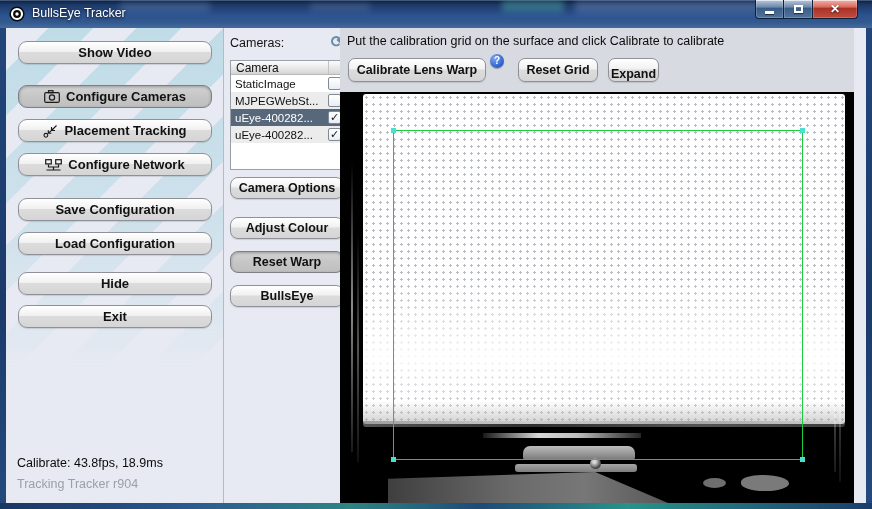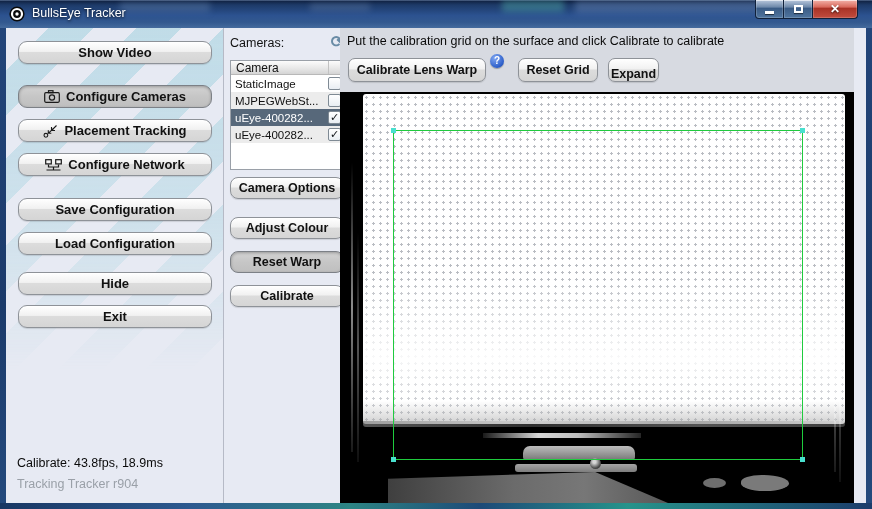--- a/index.html
+++ b/index.html
@@ -238,21 +238,21 @@
       <div class="btn mbtn mb0">
           <span>Camera Options</span>
         </div>
       <div class="btn mbtn mb1">
           <span>Adjust Colour</span>
         </div>
       <div class="btn mbtn mb2 active">
           <span>Reset Warp</span>
         </div>
       <div class="btn mbtn mb3">
-          <span>Calibrate</span>
+          <span>BullsEye</span>
         </div>
     </div>
 
     <div class="main">
       <div class="toolbar">
         <span class="instruction">Put the calibration grid on the surface and click Calibrate to calibrate</span>
         <div class="btn tbtn t-cal">
             <span>Calibrate Lens Warp</span>
           </div>
         <span class="help">?</span>

